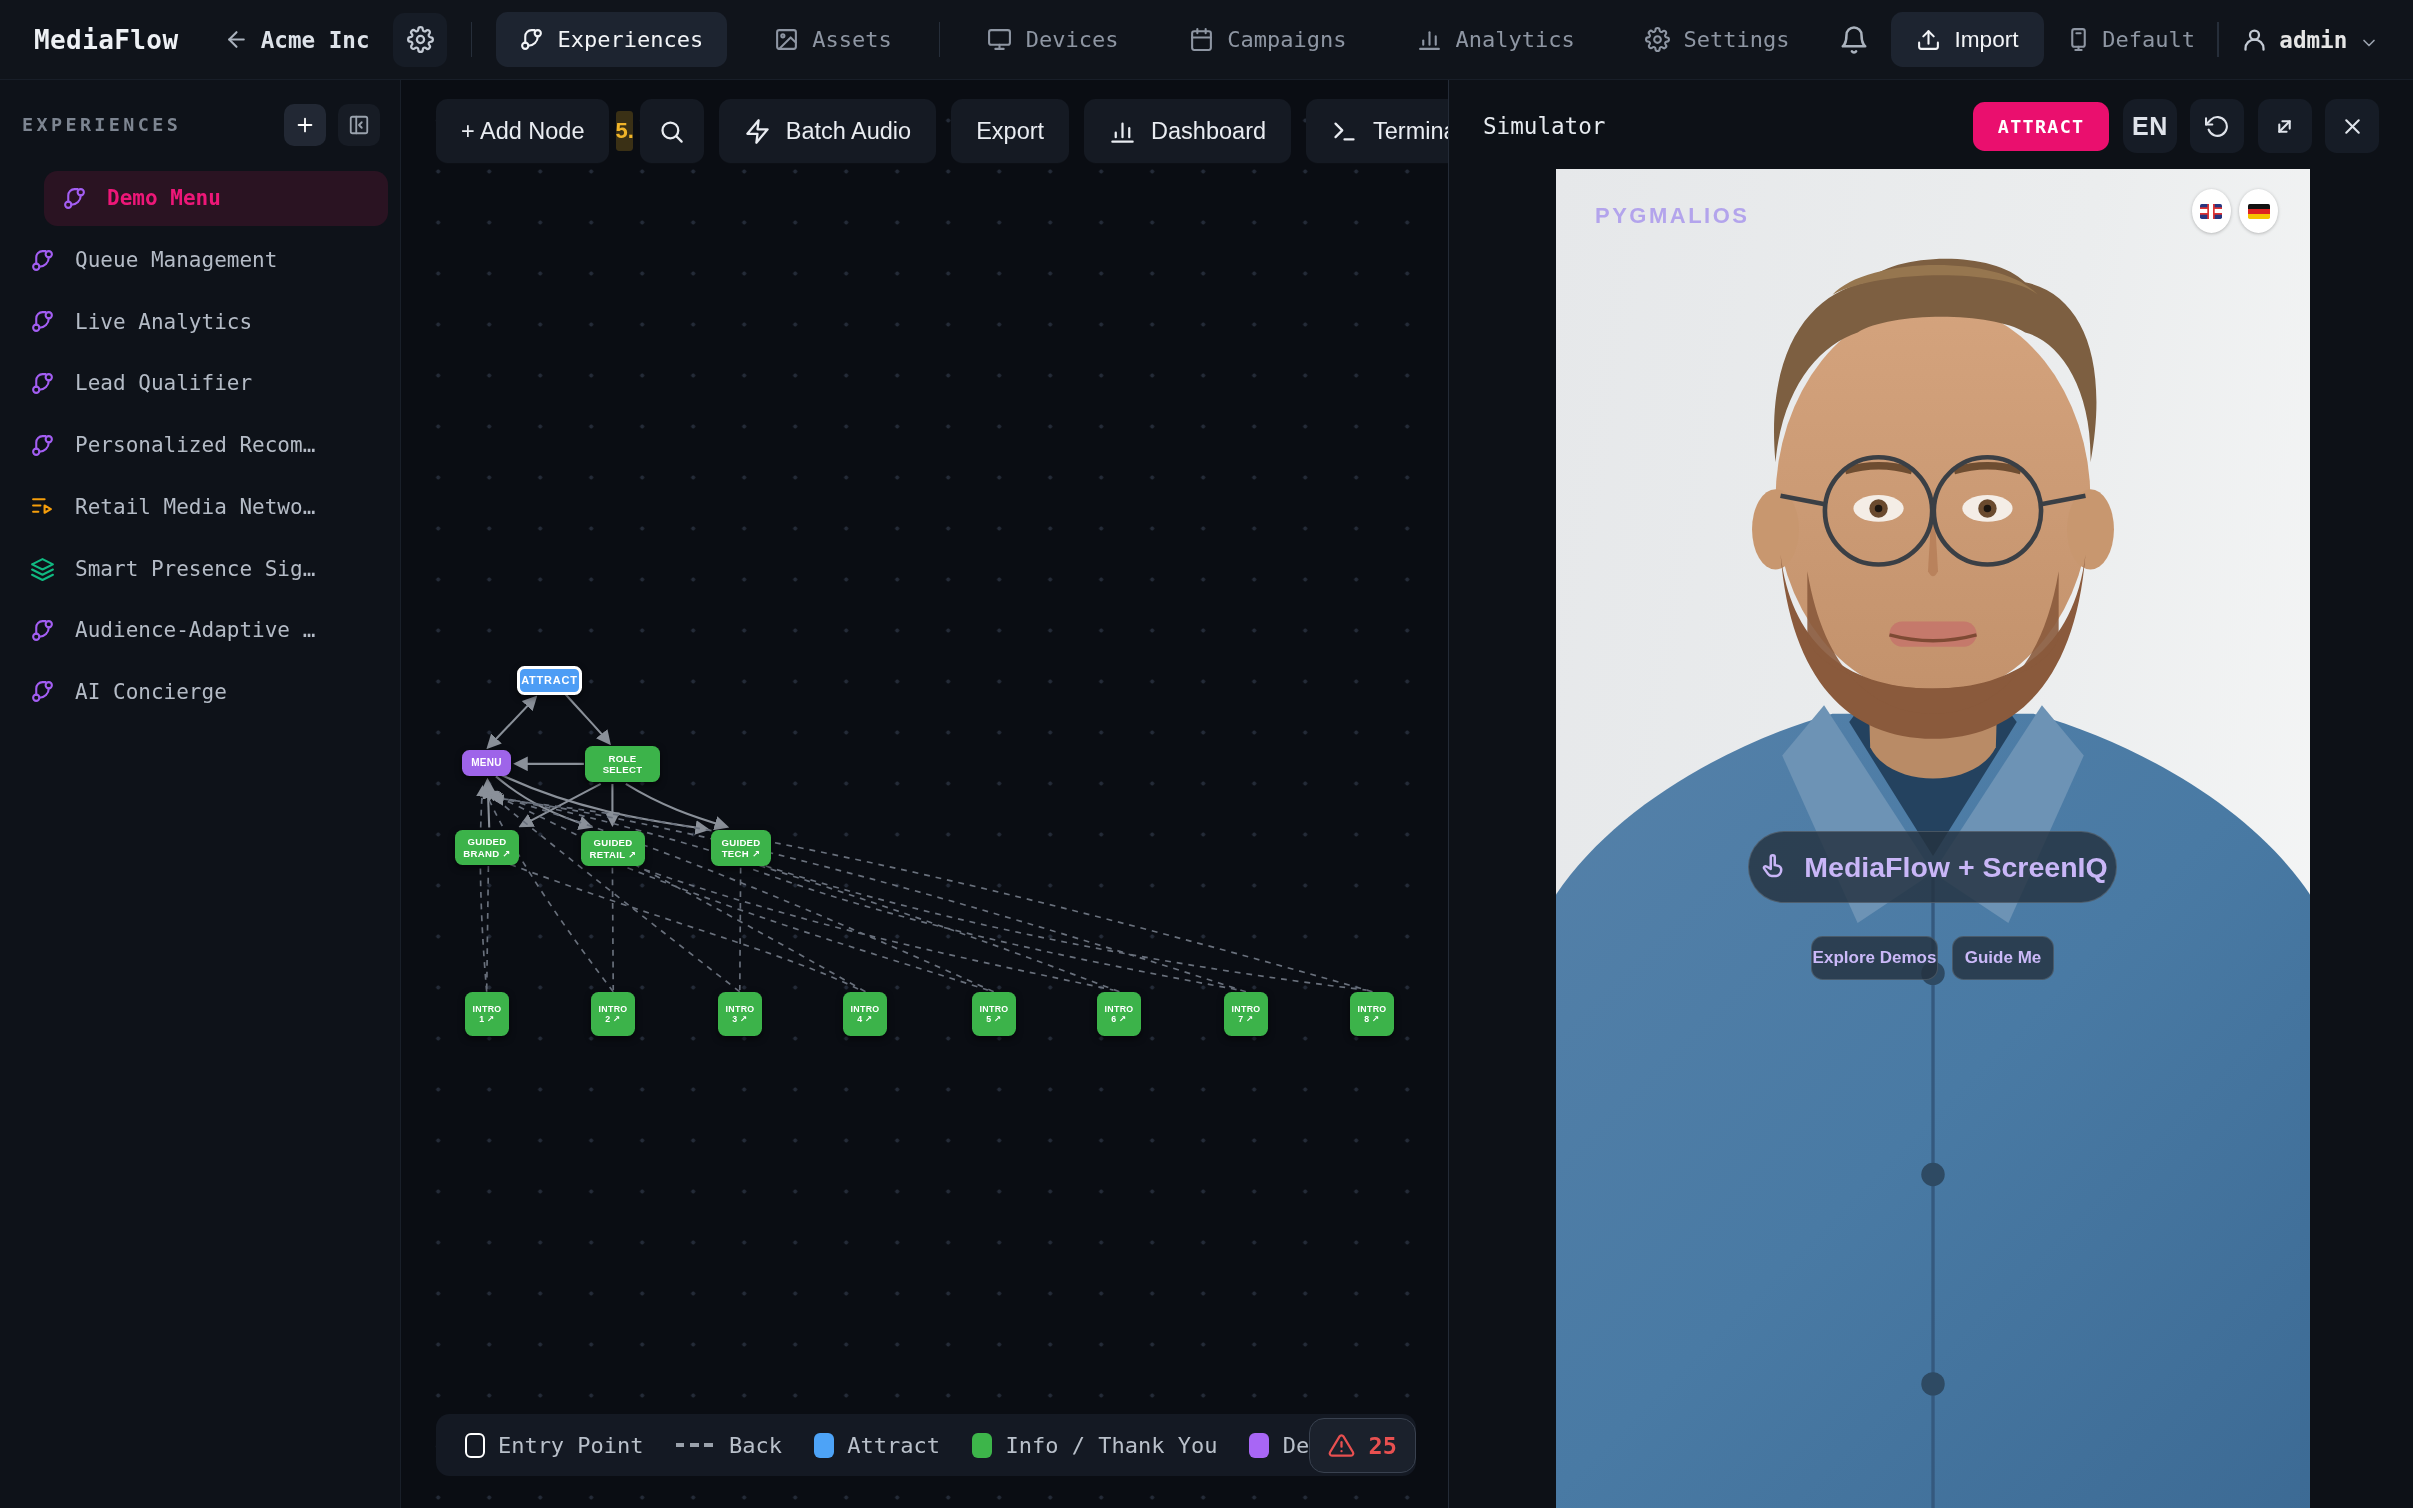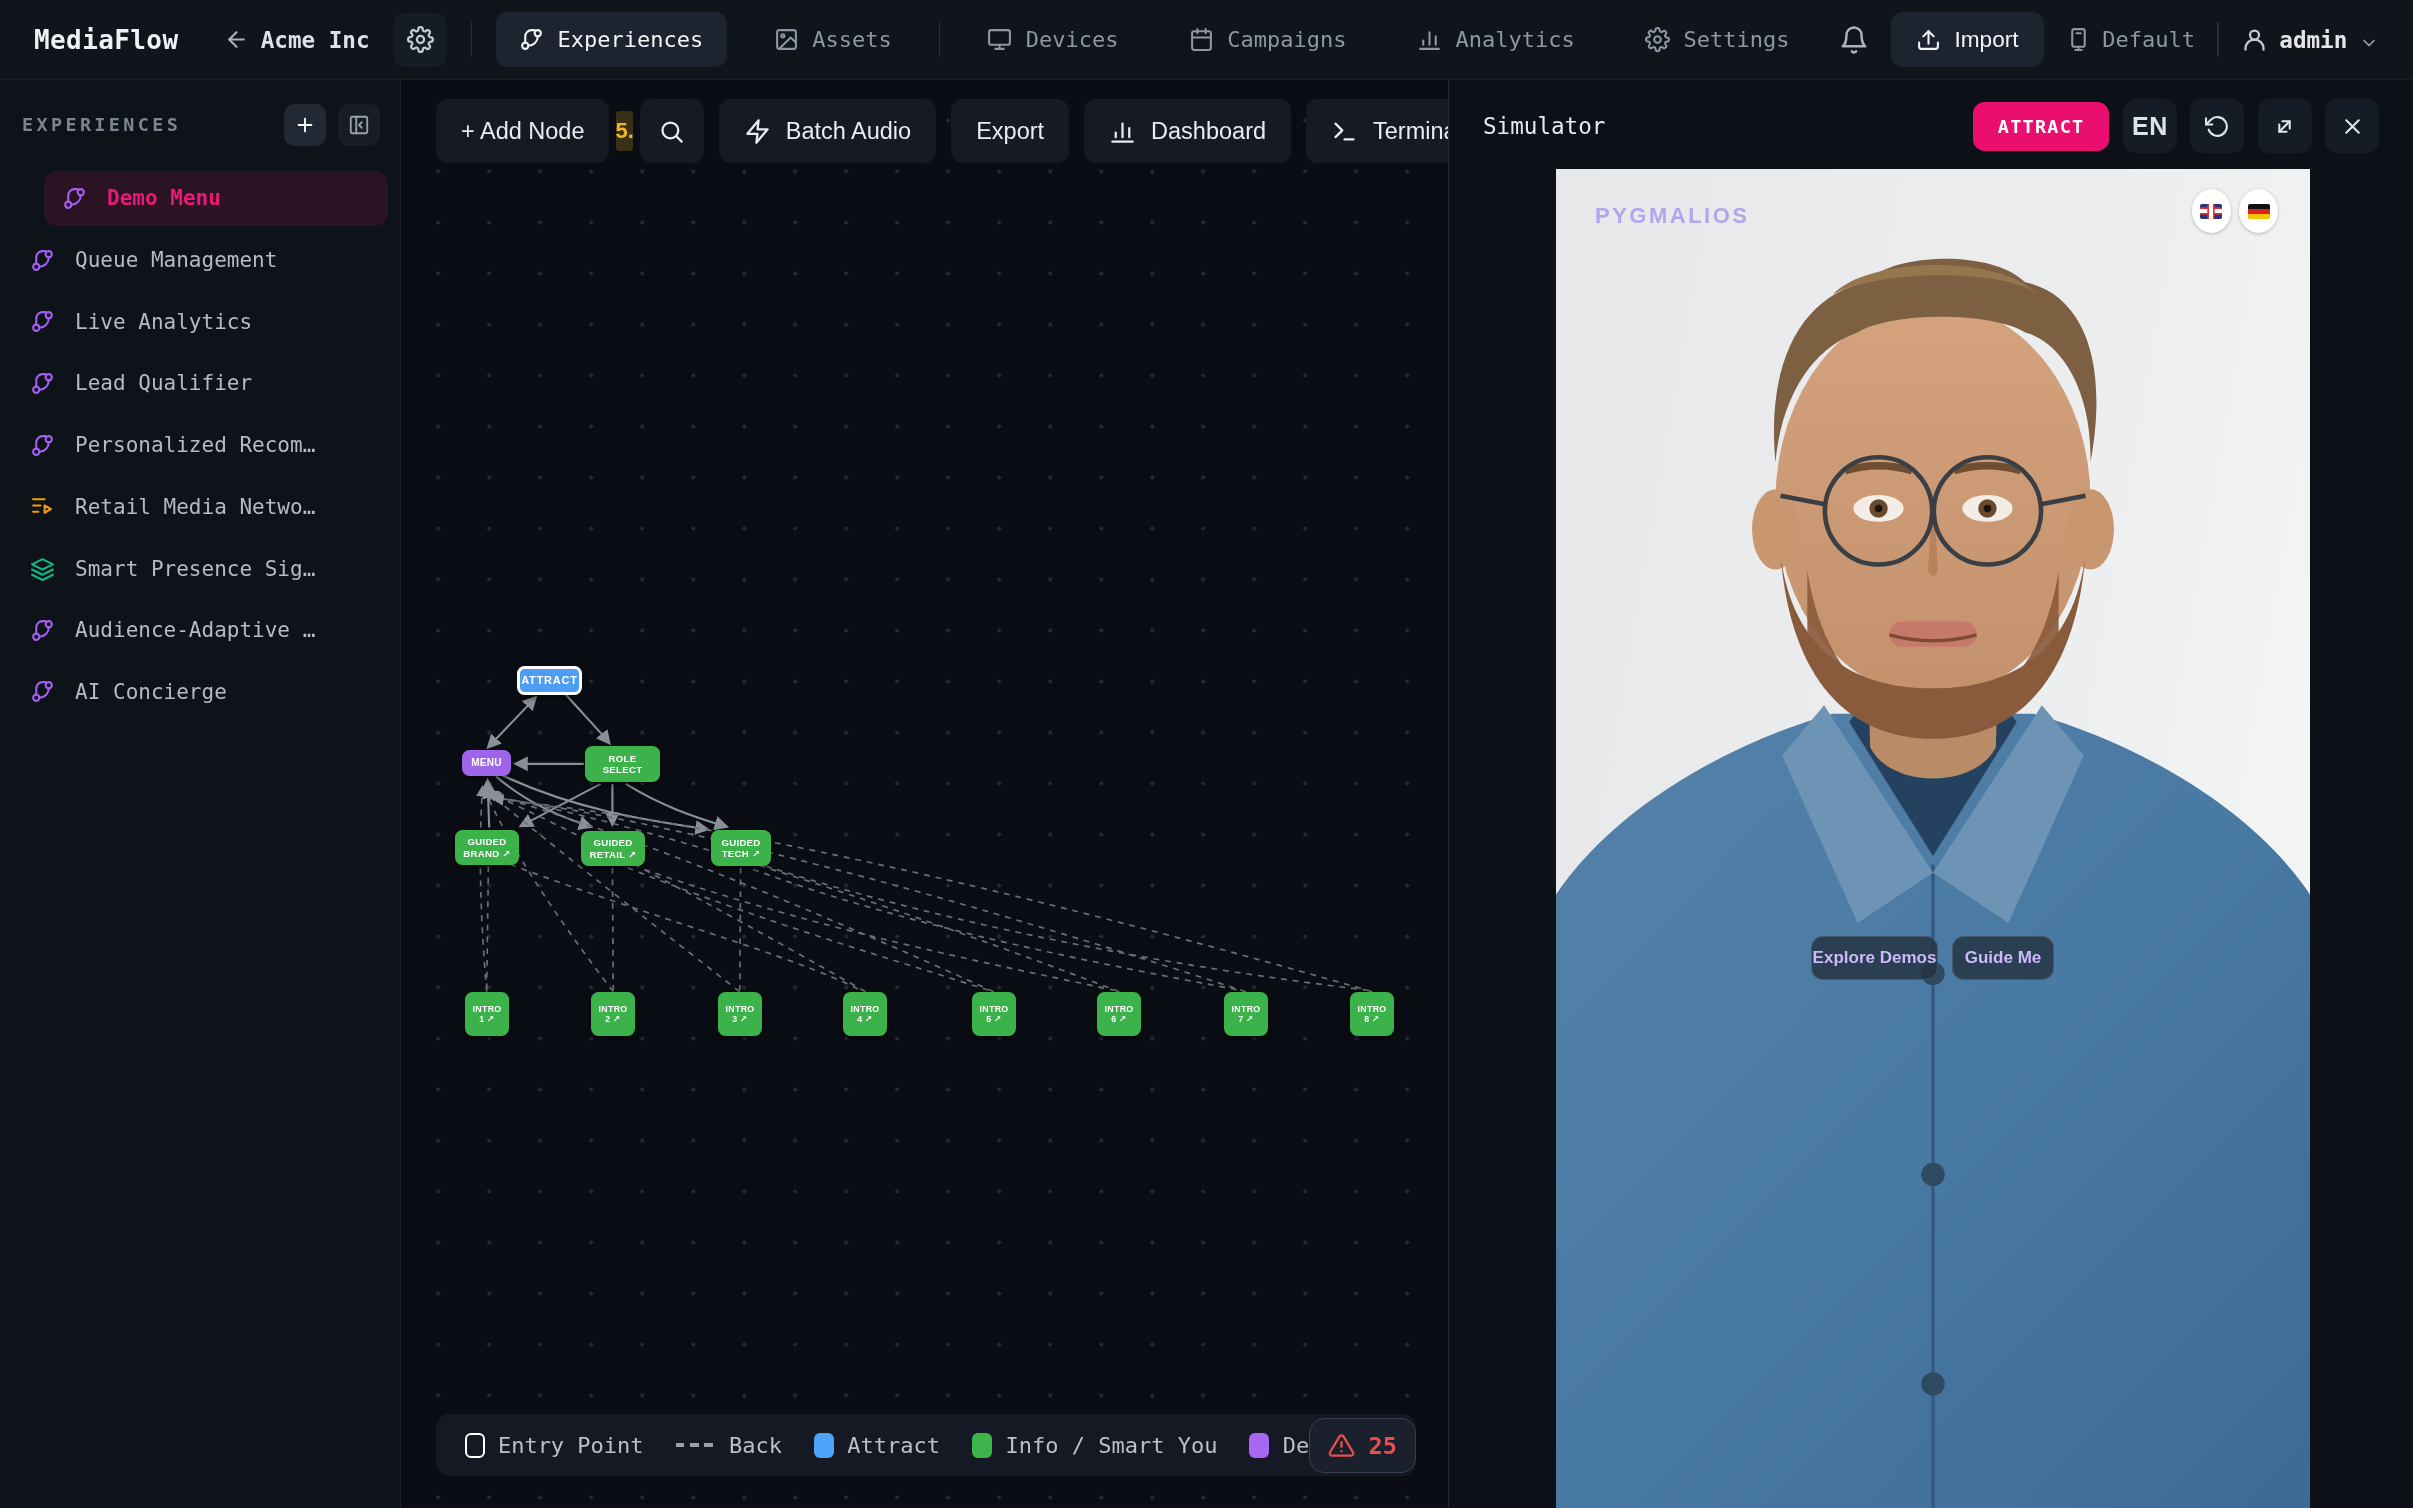--- a/index.html
+++ b/index.html
@@ -579,21 +579,21 @@
     <div class="lg">
       <span class="dashes"></span>
       <span>Back</span>
     </div>
     <div class="lg">
       <span class="swatch sw-blue"></span>
       <span>Attract</span>
     </div>
     <div class="lg">
       <span class="swatch sw-green"></span>
-      <span>Info / Smart You</span>
+      <span>Info / Thank You</span>
     </div>
     <div class="lg">
       <span class="swatch sw-purple"></span>
       <span class="lg clip" style="margin-left:0;">Demo</span>
     </div>
   </div>
   <div class="errbadge">
     <span class="icon">
         <svg viewBox="0 0 32 32" width="27" height="27">
           <use href="#i-warn"></use>
@@ -694,17 +694,25 @@
           <circle cx="515" cy="408" r="64"></circle>
         <path d="M449 400 Q 450 392 451 400"></path>
         <line x1="321" y1="400" x2="268" y2="390"></line>
           <line x1="579" y1="400" x2="632" y2="390"></line>
       </g>
 
       <path d="M262 350 C 250 220 300 150 370 135 C 400 100 520 95 560 135 C 630 150 660 230 638 350 C 640 260 600 205 560 195 C 520 170 400 170 360 195 C 315 210 270 260 262 350 Z" fill="#7d5f41"></path>
       <path d="M330 150 C 370 105 530 100 575 150 C 540 120 390 118 330 150 Z" fill="#96764f"></path>
     </svg>
 
+    <div class="overlay-cta">
+      <span class="icon">
+          <svg viewBox="0 0 36 36" width="30" height="30">
+            <use href="#i-hand"></use>
+          </svg>
+        </span>
+      <span>MediaFlow + ScreenIQ</span>
+    </div>
     <div class="mini-cta mini-explore">Explore Demos</div>
     <div class="mini-cta mini-guide">Guide Me</div>
   </div>
 </div>
 
 
 </body></html>

